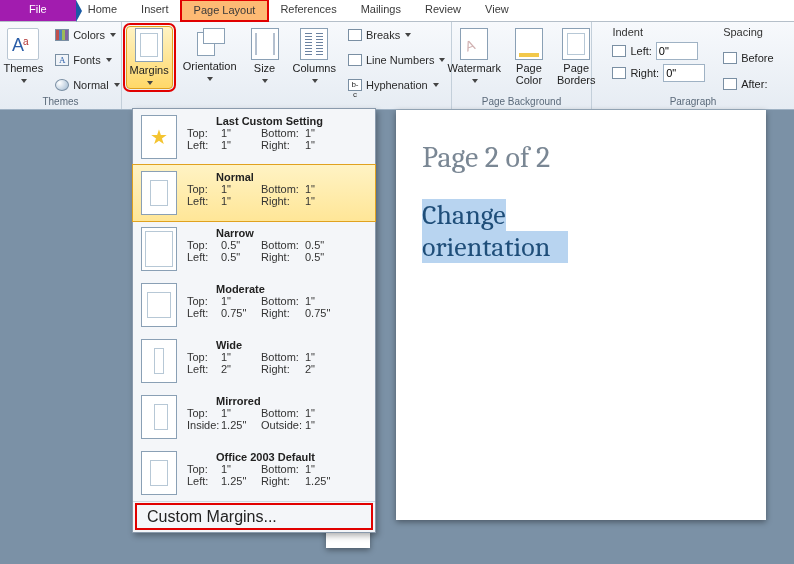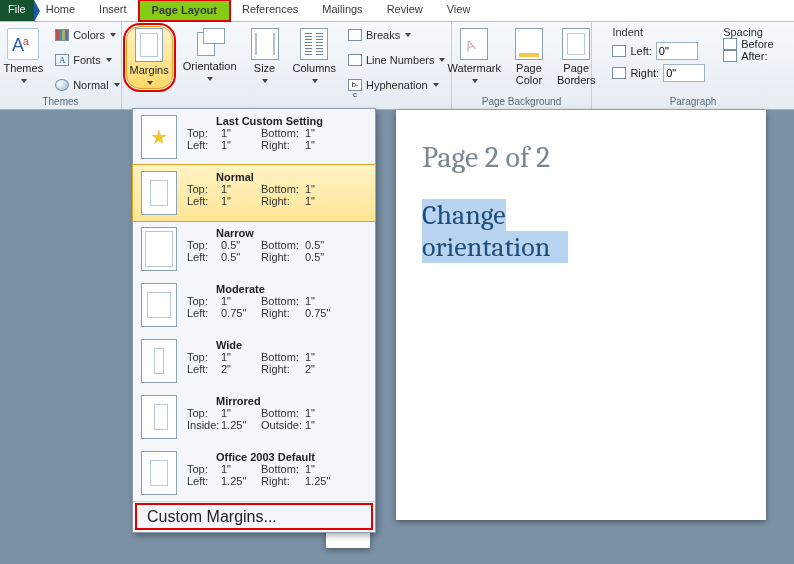--- a/index.html
+++ b/index.html
@@ -1,41 +1,41 @@
 <!DOCTYPE html>
 <html><head>
 <meta charset="utf-8">
 <style>
   * { box-sizing: border-box; margin: 0; padding: 0; font-family: "Segoe UI", Tahoma, sans-serif; }
   body { width: 794px; height: 564px; background: #fff; overflow: hidden; font-size: 11px; color: #222; position: relative; }
 
   
   .tabs { display: flex; align-items: stretch; height: 22px; background: #fff; border-bottom: 1px solid #b5bfc9; }
   .tab { padding: 3px 12px 0 12px; color: #3a3a3a; cursor: pointer; }
-  .tab.file { background: #14532d; color: #fff; padding: 3px 8px; position: relative; }
+  .tab.file { background: #a21caf; color: #fff; padding: 3px 29px; position: relative; }
   .tab.file::after { content:""; position:absolute; right:-6px; top:0; width:0; height:0; border-top:11px solid transparent; border-bottom:11px solid transparent; border-left:6px solid #1b5aa5;}
-  .tab.active { border: 1px solid #b5bfc9; border-bottom: 1px solid #f5f6f7; background: #84cc16; font-weight: bold; }
+  .tab.active { border: 1px solid #b5bfc9; border-bottom: 1px solid #f5f6f7; background: #fdba74; }
   .redbox { outline: 2px solid #e10000; outline-offset: -1px; }
 
   
   .ribbon { height: 88px; background: linear-gradient(#f7f9fc,#e6ecf3); border-bottom: 1px solid #9fb2c4; display: flex; }
   .group { border-right: 1px solid #c3cfda; padding: 2px 6px 0 6px; display: flex; flex-direction: column; align-items: center; }
   .group-body { flex: 1; display: flex; align-items: flex-start; gap: 6px; padding-top: 2px; }
   .group-label { font-size: 10px; color: #5b6a7a; text-align: center; padding: 1px 0 2px 0; width: 100%; }
 
   .stackcol { display: flex; flex-direction: column; gap: 11px; }
   .smallbtn { display: flex; align-items: center; gap: 4px; padding: 1px 2px; font-size: 11px; color: #2b2b2b; white-space: nowrap; }
   .smallbtn .swatch { width: 14px; height: 12px; border: 1px solid #7a8fa3; display: inline-block; }
   .tri { display:inline-block; width:0;height:0;border-left:3px solid transparent;border-right:3px solid transparent;border-top:4px solid #444; margin-left:1px; vertical-align: middle;}
 
   .bigbtn { display: flex; flex-direction: column; align-items: center; gap: 2px; padding: 2px 4px 0 4px; font-size: 11px; color: #222; }
   .bigbtn .cap { text-align: center; line-height: 1.1; }
   .iconbox { width: 32px; height: 32px; border: 1px solid #b9c6d3; background: #fff; border-radius: 2px; position: relative; }
 
-  .bigbtn.selected { background: linear-gradient(#fff3c4,#ffd869); border:1px solid #e0a220; border-radius:14px; padding:1px 3px 0 3px; }
+  .bigbtn.selected { background: linear-gradient(#fff3c4,#ffd869); border:1px solid #e0a220; border-radius:4px; padding:1px 3px 0 3px; }
   .red-outline { outline: 2px solid #e10000; outline-offset: 1px; }
 
   
   .page-ico { width: 28px; height: 34px; border: 1px solid #8aa0b5; background: #fff; position: relative; }
   .page-ico.inner::after { content:""; position:absolute; inset:4px; border:1px solid #b7c8d6; }
 
   .indent-row { display:flex; align-items:center; gap:4px; font-size:11px; }
   .indent-row input { width:42px; height:18px; border:1px solid #9fb2c4; font-size:11px; padding:0 2px; }
   .tiny-ico { width:14px; height:12px; display:inline-block; border:1px solid #7a8fa3; background:#fff; }
 
@@ -200,21 +200,21 @@
           <span class="tiny-ico"></span>
           <span>Left:</span>
           <input value="0&quot;" style="">
         </div>
         <div class="indent-row">
           <span class="tiny-ico"></span>
           <span>Right:</span>
           <input value="0&quot;" style="">
         </div>
       </div>
-      <div class="stackcol" style="gap:0">
+      <div class="stackcol" style="gap:14px">
         <div style="font-size:11px;color:#333">Spacing</div>
         <div class="indent-row">
           <span class="tiny-ico"></span>
           <span>Before</span>
         </div>
         <div class="indent-row">
           <span class="tiny-ico"></span>
           <span>After:</span>
         </div>
       </div>

